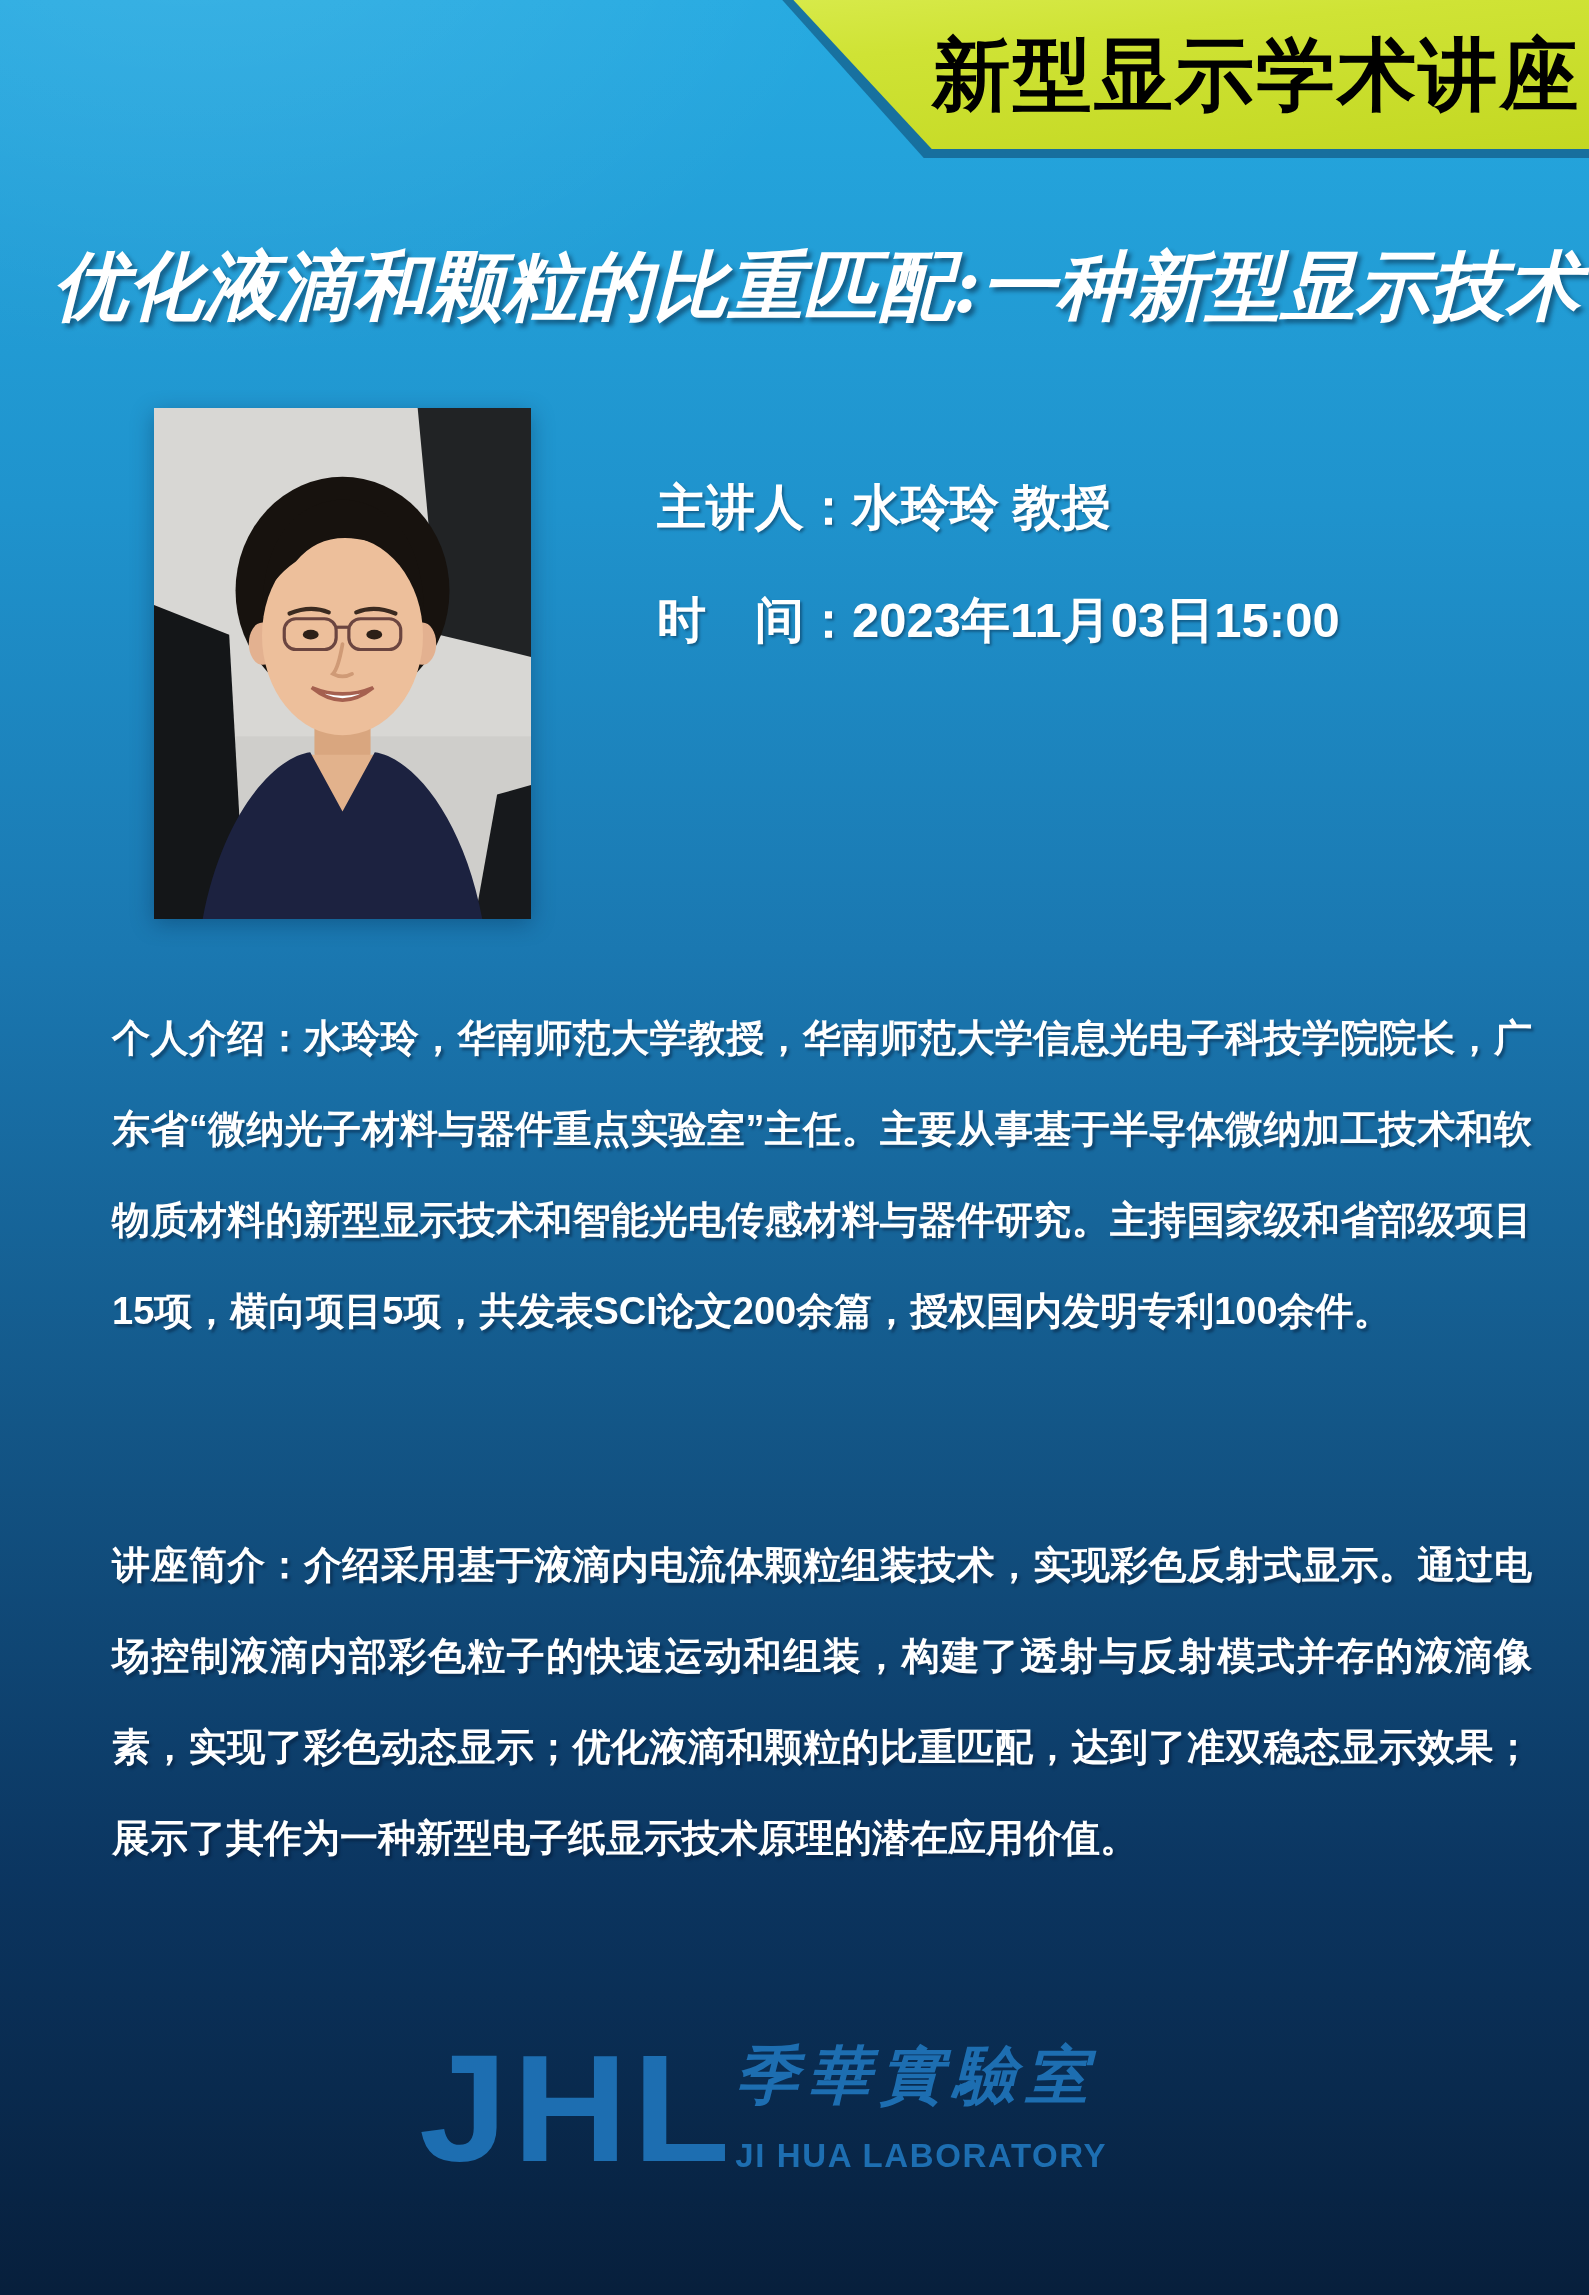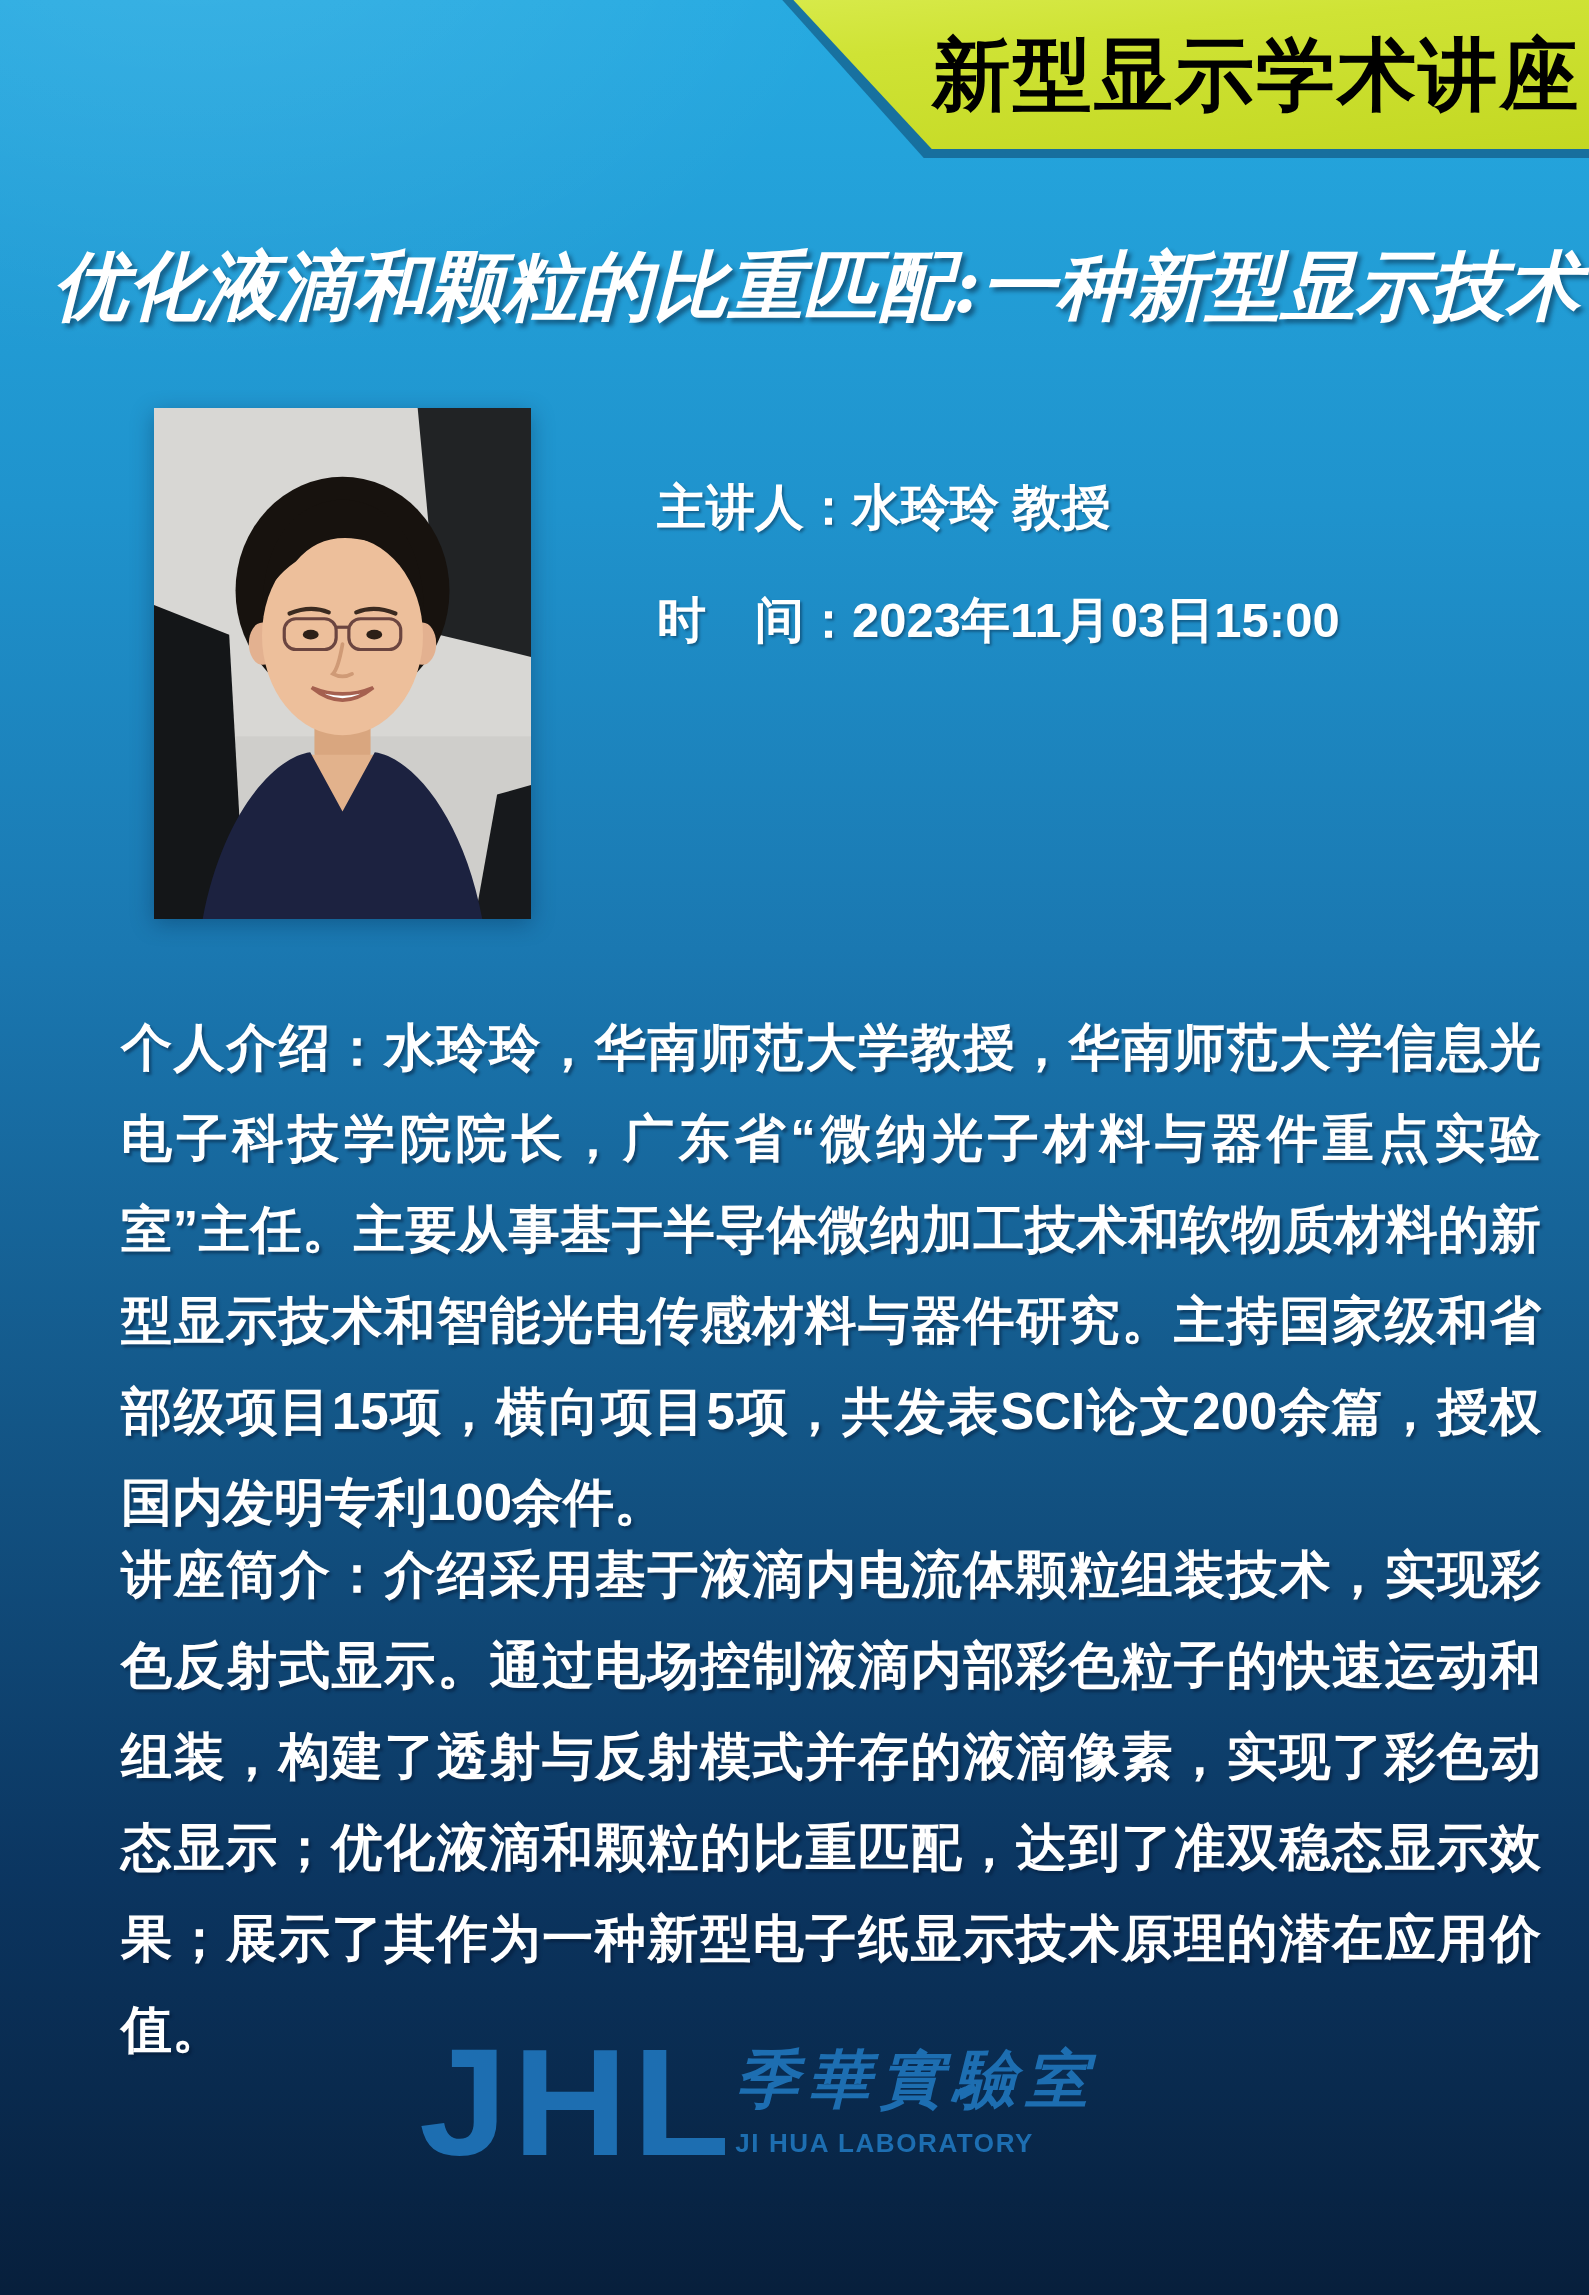--- a/index.html
+++ b/index.html
@@ -58,22 +58,22 @@
 
   
   .info{position:absolute;left:657px;top:481px;color:#fff;}
   .info-row{margin:0 0 59px 0;line-height:1.1;white-space:nowrap;
     text-shadow:2.1px 2.1px 2.6px rgba(0,20,45,0.40);}
   .info-label{display:inline-block;width:195px;font-size:49px;font-weight:bold;}
   .info-value{font-size:49px;font-weight:bold;}
 
   
   .para{
-    position:absolute;left:109px;width:1420px;margin:12px;
-    color:#fff;font-size:51px;font-weight:bold;line-height:91px;
+    position:absolute;left:109px;width:1420px;margin:3px;
+    color:#fff;font-size:38px;font-weight:bold;line-height:91px;
     text-align:justify;
     text-shadow:2.6px 2.6px 2.6px rgba(0,20,45,0.42);
   }
   .bio{top:990px;}
   .abstract{top:1517px;}
 
   
   .footer{
     position:absolute;left:419px;top:2041px;
     display:flex;align-items:center;
@@ -84,21 +84,21 @@
     letter-spacing:5.3px;transform:scaleY(0.96);
     font-family:"Liberation Sans", sans-serif;
   }
   .org{display:flex;flex-direction:column;}
   .org-cn{
     font-family:"DejaVu Serif", serif;
     font-style:italic;font-weight:bold;
     font-size:63px;letter-spacing:9.5px;line-height:1.1;white-space:nowrap;
   }
   .org-en{
-    font-size:26px;font-weight:bold;letter-spacing:1.6px;margin-top:14px;
+    font-size:33px;font-weight:bold;letter-spacing:1.6px;margin-top:27px;
     white-space:nowrap;
   }
 </style>
 </head>
 <body>
 
 <div class="poster">
 
   <div class="banner-shadow"></div>
   <div class="banner"></div>

